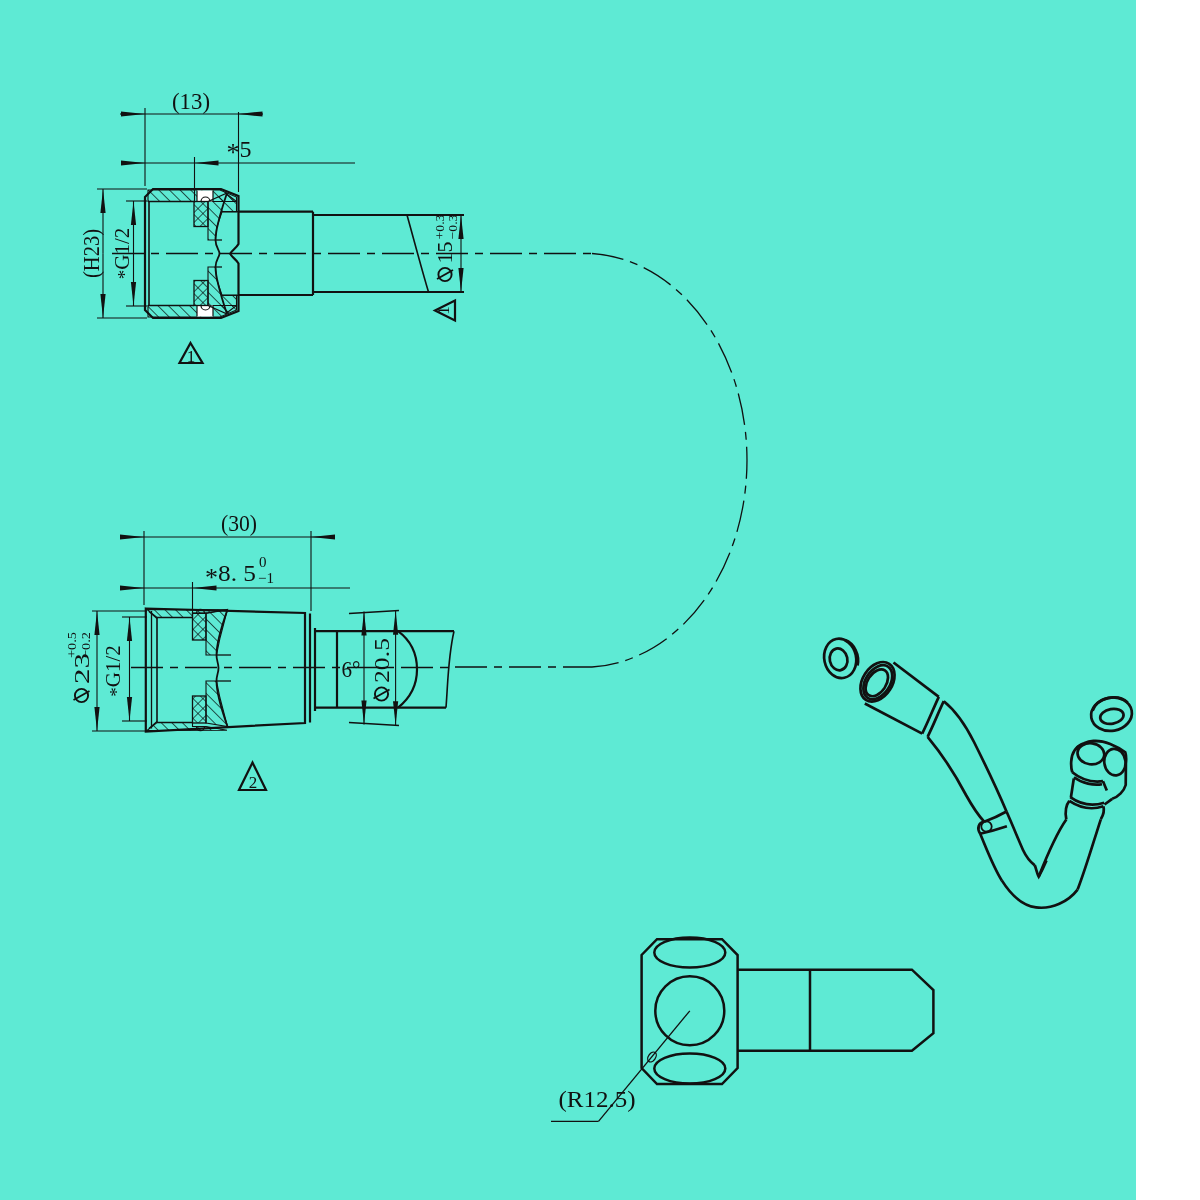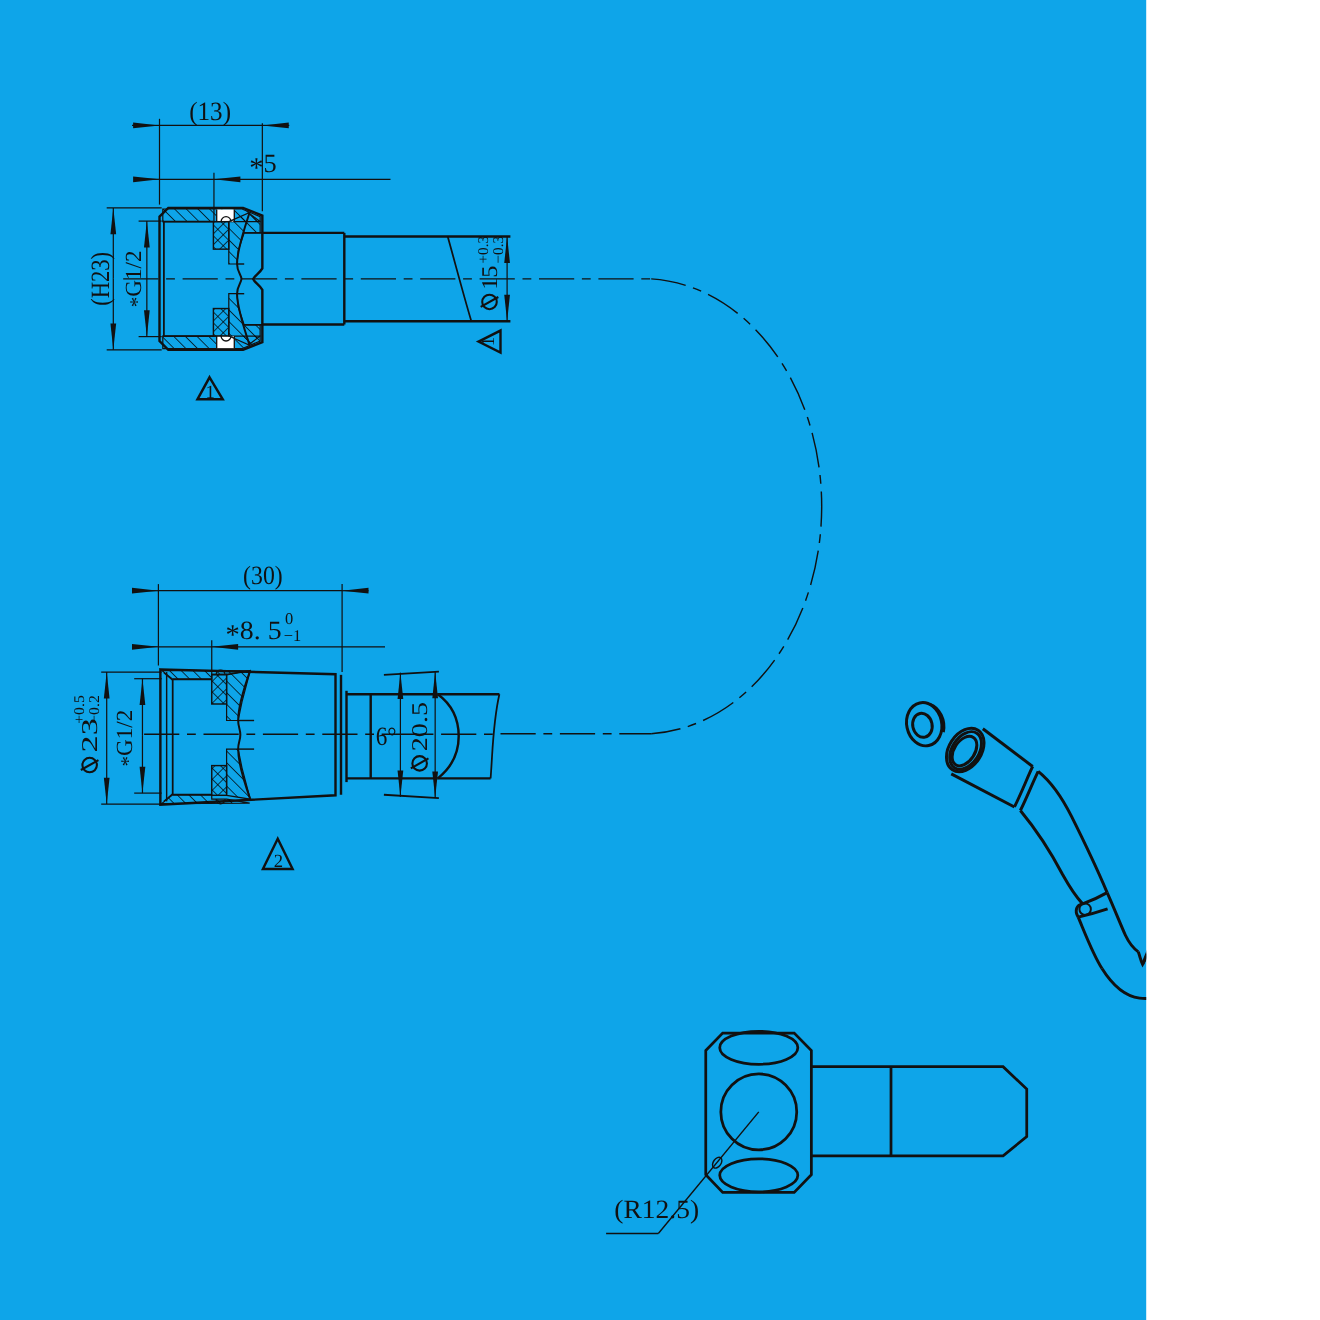--- a/index.html
+++ b/index.html
@@ -1,16 +1,16 @@
 <!DOCTYPE html>
 <html><head>
 <meta charset="utf-8">
 <style>
   html,body{margin:0;padding:0;background:#ffffff;}
-  #page{width:1042px;height:1200px;position:relative;background:#0ea5e9;overflow:hidden;}
+  #page{width:1136px;height:1200px;position:relative;background:#5eead4;overflow:hidden;}
   svg{position:absolute;top:0;left:0;}
   text{font-family:"Liberation Serif", serif;fill:#111;}
 </style>
 </head>
 <body>
 <div id="page">
 <svg width="1200" height="1200" viewBox="0 0 1200 1200">
 <defs>
   <pattern id="h1" width="7.5" height="7.5" patternUnits="userSpaceOnUse" patternTransform="rotate(-45)">
     <line x1="0" y1="0" x2="0" y2="7.5" stroke="#000" stroke-width="1.3"></line>

